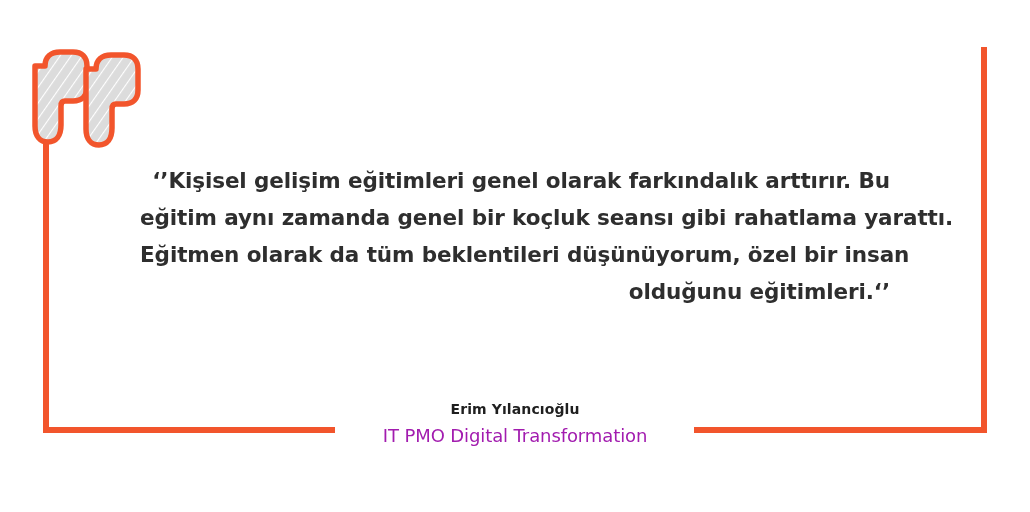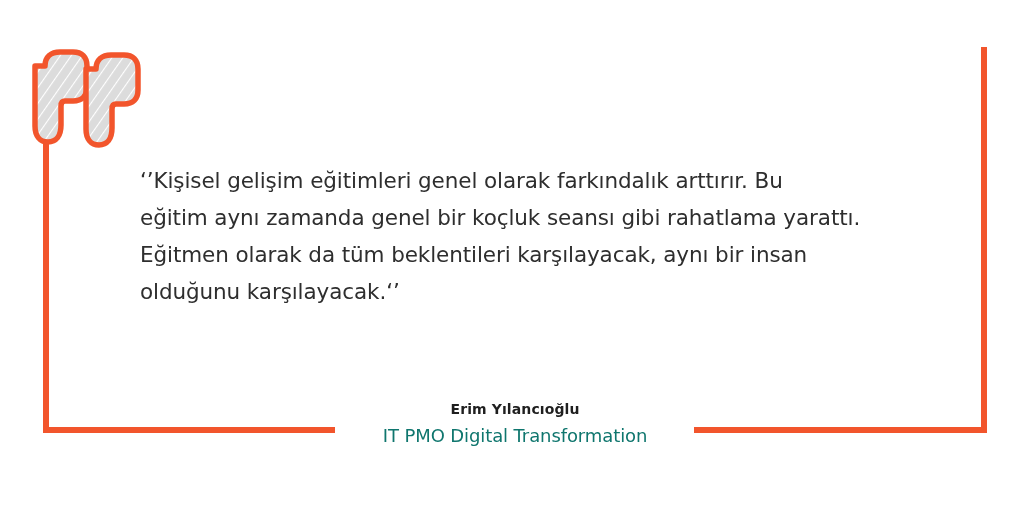--- a/index.html
+++ b/index.html
@@ -61,26 +61,26 @@
     width: 118px;
     height: 100px;
   }
 
   
   .quote-text {
     position: absolute;
     left: 140px;
     top: 162px;
     width: 750px;
-    text-align: left;
+    text-align: right;
     font-size: 21.5px;
     line-height: 37px;
     color: #2e2e2e;
     font-family: "DejaVu Sans", sans-serif;
-    font-weight: 400;
+    font-weight: 700;
     letter-spacing: -0.1px;
   }
   .quote-line {
     display: block;
     white-space: nowrap;
   }
 
   
   .attribution {
     position: absolute;
@@ -94,21 +94,21 @@
     font-size: 14px;
     font-weight: bold;
     color: #1f1f1f;
     line-height: 26px;
     letter-spacing: 0.1px;
   }
   .attrib-role {
     display: block;
     font-size: 18px;
     font-weight: 400;
-    color: #0f766e;
+    color: #a21caf;
     line-height: 28px;
     letter-spacing: -0.1px;
   }
 </style>
 </head>
 <body>
 
 <div class="canvas">
 
   <div class="frame-line frame-left-vert"></div>
@@ -149,22 +149,22 @@
                L29 77
                C29 88 24 94 16 94
                C8 94 3 88 3 78
                L3 18 Z" transform="translate(57,3)" fill="url(#hatch)" stroke="#f2552c" stroke-width="5.5" stroke-linejoin="round" stroke-linecap="round"></path>
     </svg>
   </div>
 
   <div class="quote-text">
     <span class="quote-line">‘’Kişisel gelişim eğitimleri genel olarak farkındalık arttırır. Bu</span>
     <span class="quote-line">eğitim aynı zamanda genel bir koçluk seansı gibi rahatlama yarattı.</span>
-    <span class="quote-line">Eğitmen olarak da tüm beklentileri karşılayacak, aynı bir insan</span>
-    <span class="quote-line">olduğunu karşılayacak.‘’</span>
+    <span class="quote-line">Eğitmen olarak da tüm beklentileri düşünüyorum, özel bir insan</span>
+    <span class="quote-line">olduğunu eğitimleri.‘’</span>
   </div>
 
   <div class="attribution">
     <span class="attrib-name">Erim Yılancıoğlu</span>
     <span class="attrib-role">IT PMO Digital Transformation</span>
   </div>
 
 </div>
 
 </body></html>

